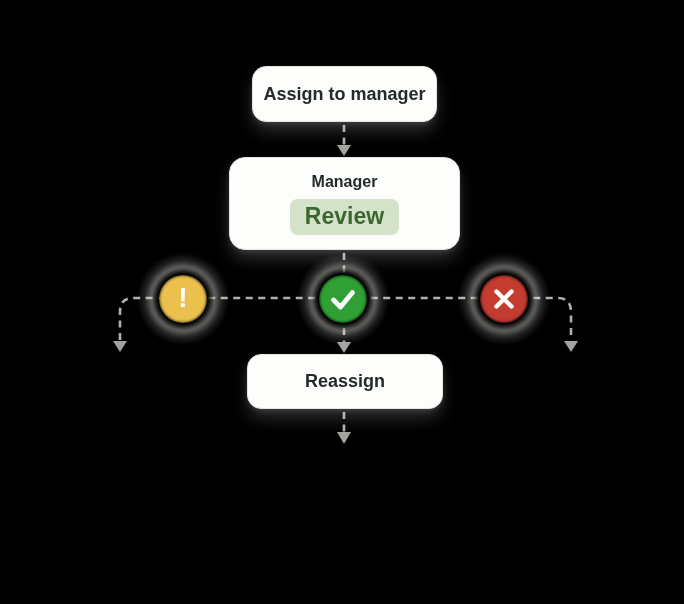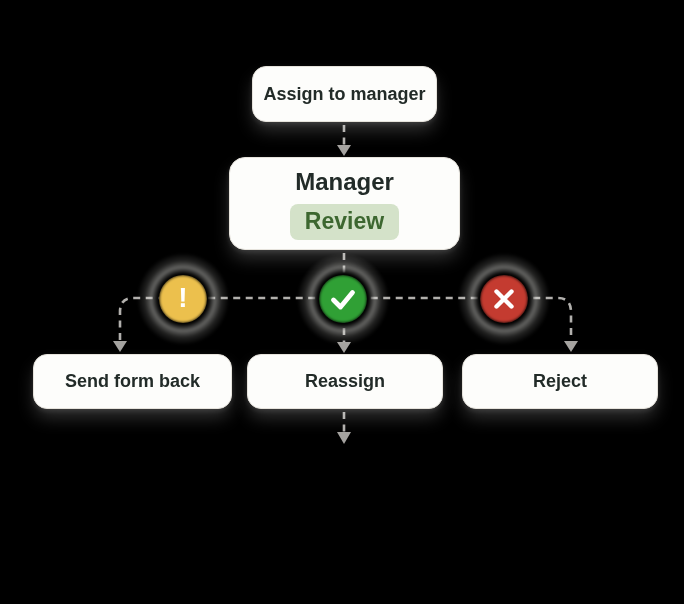--- a/index.html
+++ b/index.html
@@ -34,21 +34,21 @@
     box-shadow:0 10px 18px -2px rgba(255,255,255,0.20),0 2px 5px rgba(255,255,255,0.10);
     box-sizing:border-box;cursor:pointer;
   }
   .box.stacked{flex-direction:column;gap:8px;border-radius:16px;}
   .node-assign{left:252px;top:66px;width:185px;height:56px;}
   .node-manager{left:229px;top:157px;width:231px;height:93px;}
   .node-send-back{left:33px;top:354px;width:199px;height:55px;}
   .node-reassign{left:247px;top:354px;width:196px;height:55px;}
   .node-reject{left:462px;top:354px;width:196px;height:55px;}
   .node-head{left:241px;top:446px;width:205px;height:91px;}
-  .node-title{font-weight:700;font-size:24px;color:var(--node_text);}
+  .node-title{font-weight:700;font-size:16px;color:var(--node_text);}
   .badge{
     background:var(--badge_bg);color:var(--badge_text);
     font-weight:700;font-size:23px;line-height:1;
     padding:6.5px 15px;border-radius:8px;
   }
   .branch-icon{
     position:absolute;z-index:3;width:48px;height:48px;border-radius:50%;
     display:flex;align-items:center;justify-content:center;cursor:pointer;
   }
   
@@ -103,26 +103,20 @@
       <path d="M14.5 25 L21.5 32 L33.5 17.5" fill="none" stroke="#ffffff" stroke-width="4.8" stroke-linecap="round" stroke-linejoin="round"></path>
     </svg>
   </div>
 
   <div class="branch-icon icon-reject">
     <svg width="48" height="48" viewBox="0 0 48 48" aria-hidden="true">
       <path d="M16.5 16.5 L31.5 31.5 M31.5 16.5 L16.5 31.5" fill="none" stroke="#ffffff" stroke-width="4.4" stroke-linecap="round"></path>
     </svg>
   </div>
 
-  <div class="box node-send-back">
-    <span>Send form back</span>
-  </div>
 
   <div class="box node-reassign">
     <span>Reassign</span>
   </div>
 
-  <div class="box node-reject">
-    <span>Reject</span>
-  </div>
 
 
 </div>
 
 </body></html>

